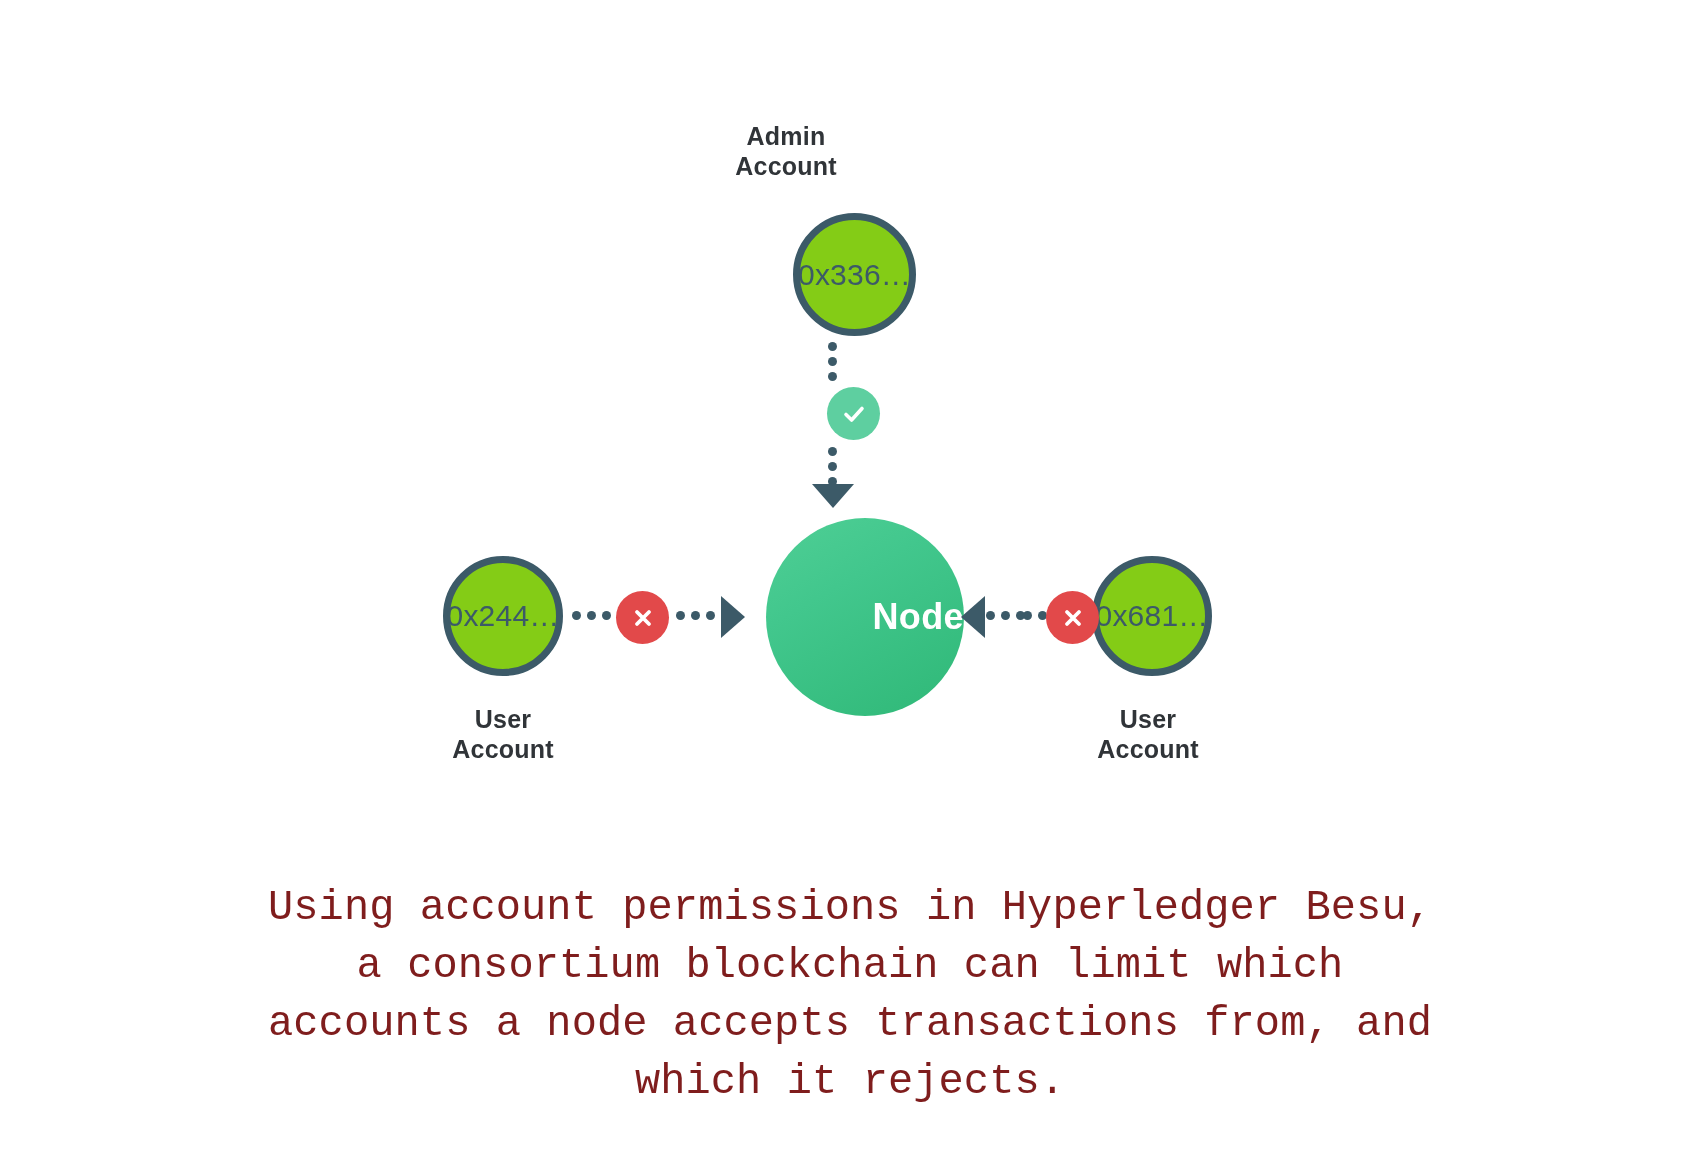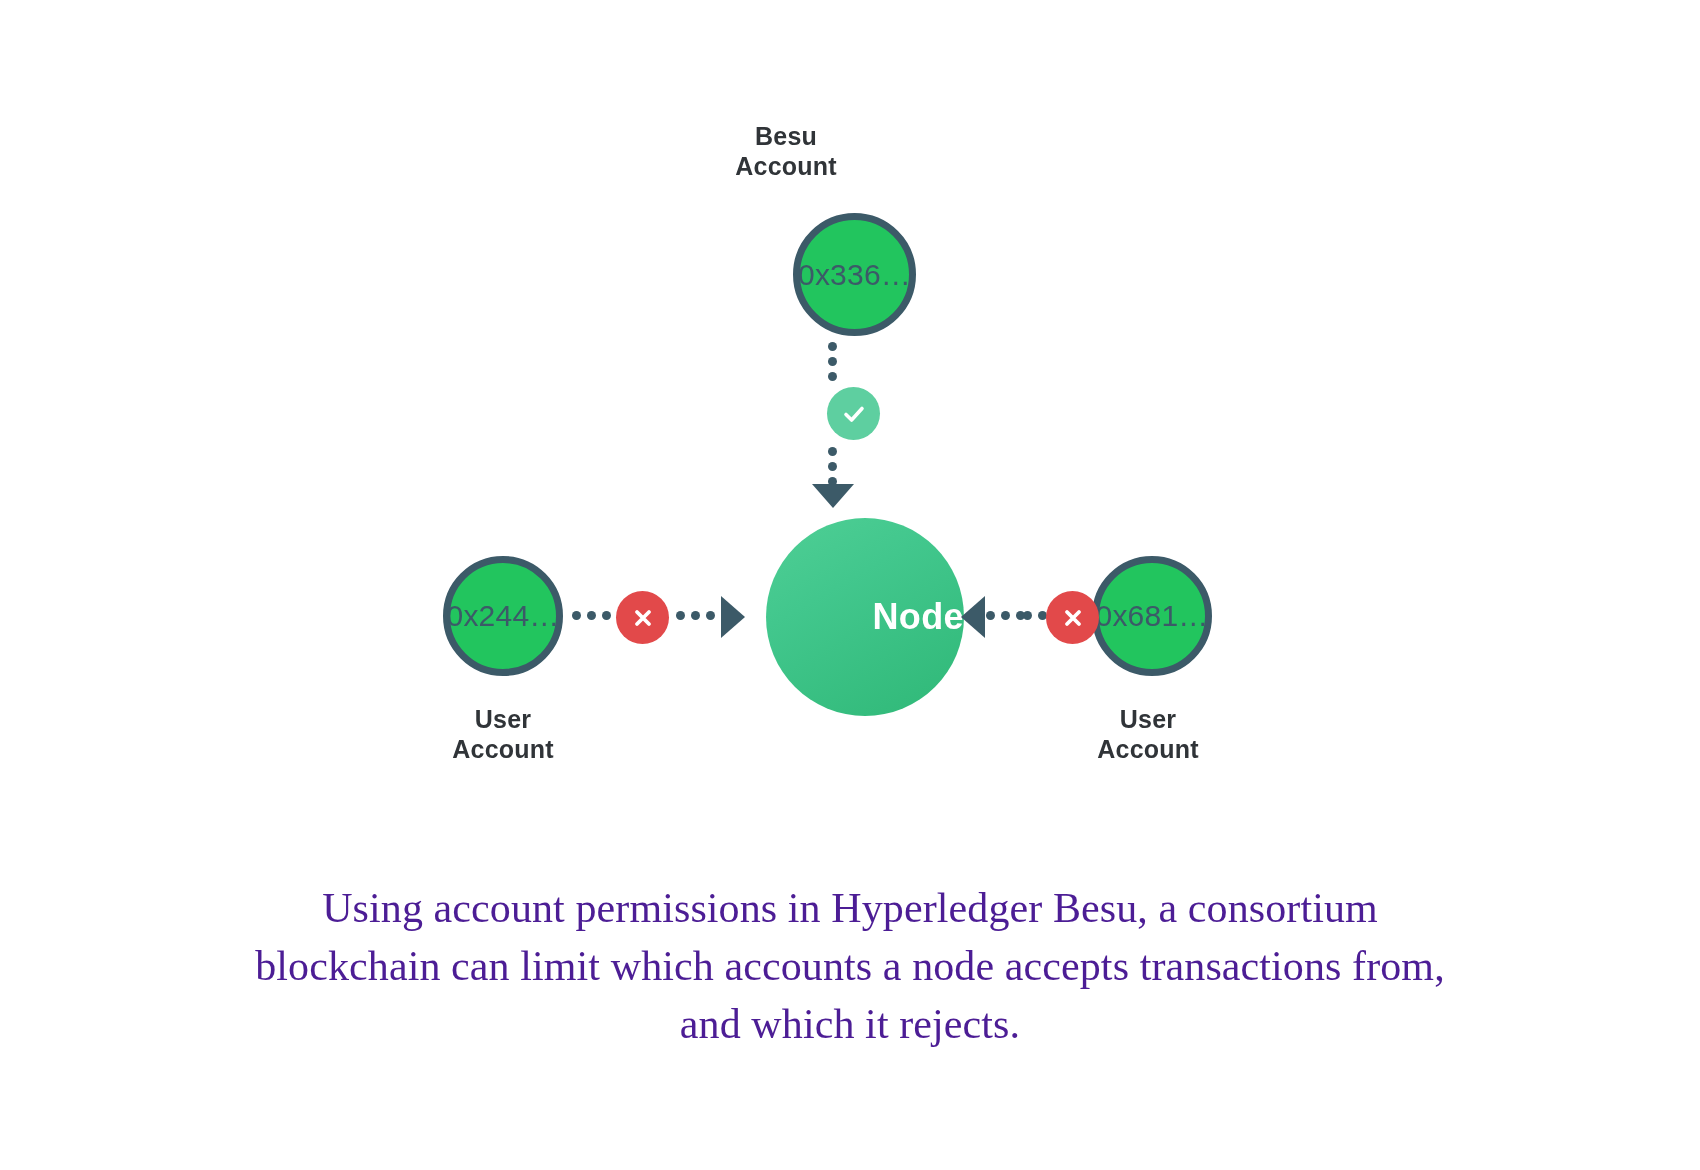--- a/index.html
+++ b/index.html
@@ -19,21 +19,21 @@
     position: absolute;
     left: 0; top: 0;
     width: 1700px;
     height: 1170px;
   }
 
   
   .acct-circle {
     position: absolute;
     border-radius: 50%;
-    background: #22c55e;
+    background: #84cc16;
     border: 7px solid #3c5a68;
     box-sizing: border-box;
     display: flex;
     align-items: center;
     justify-content: center;
   }
   .acct-addr {
     font-family: "Liberation Sans", sans-serif;
     font-size: 30px;
     font-weight: 400;
@@ -116,34 +116,34 @@
     border-right: 24px solid #3c5a68;
   }
 
   
   #caption {
     position: absolute;
     left: 250px;
     top: 880px;
     width: 1200px;
     text-align: center;
-    font-family: Liberation Serif, serif;
+    font-family: Liberation Mono, monospace;
     font-size: 42px;
     font-weight: 400;
-    color: #4c1d95;
+    color: #7f1d1d;
     line-height: 1.38;
     letter-spacing: 0.1px;
   }
 </style>
 </head>
 <body>
 
 <div id="stage">
 
-  <div class="acct-label" style="left:686px; top:122px; width:200px;">Besu
+  <div class="acct-label" style="left:686px; top:122px; width:200px;">Admin
 Account</div>
 
   <div class="acct-circle" style="left:793px; top:213px; width:123px; height:123px;">
     <span class="acct-addr">0x336…</span>
   </div>
 
   <div class="dots-v" style="left:828px; top:342px; width:14px; height:44px;">
     <span class="dot" style="left:0px; top:0px;"></span>
     <span class="dot" style="left:0px; top:15px;"></span>
     <span class="dot" style="left:0px; top:30px;"></span>

